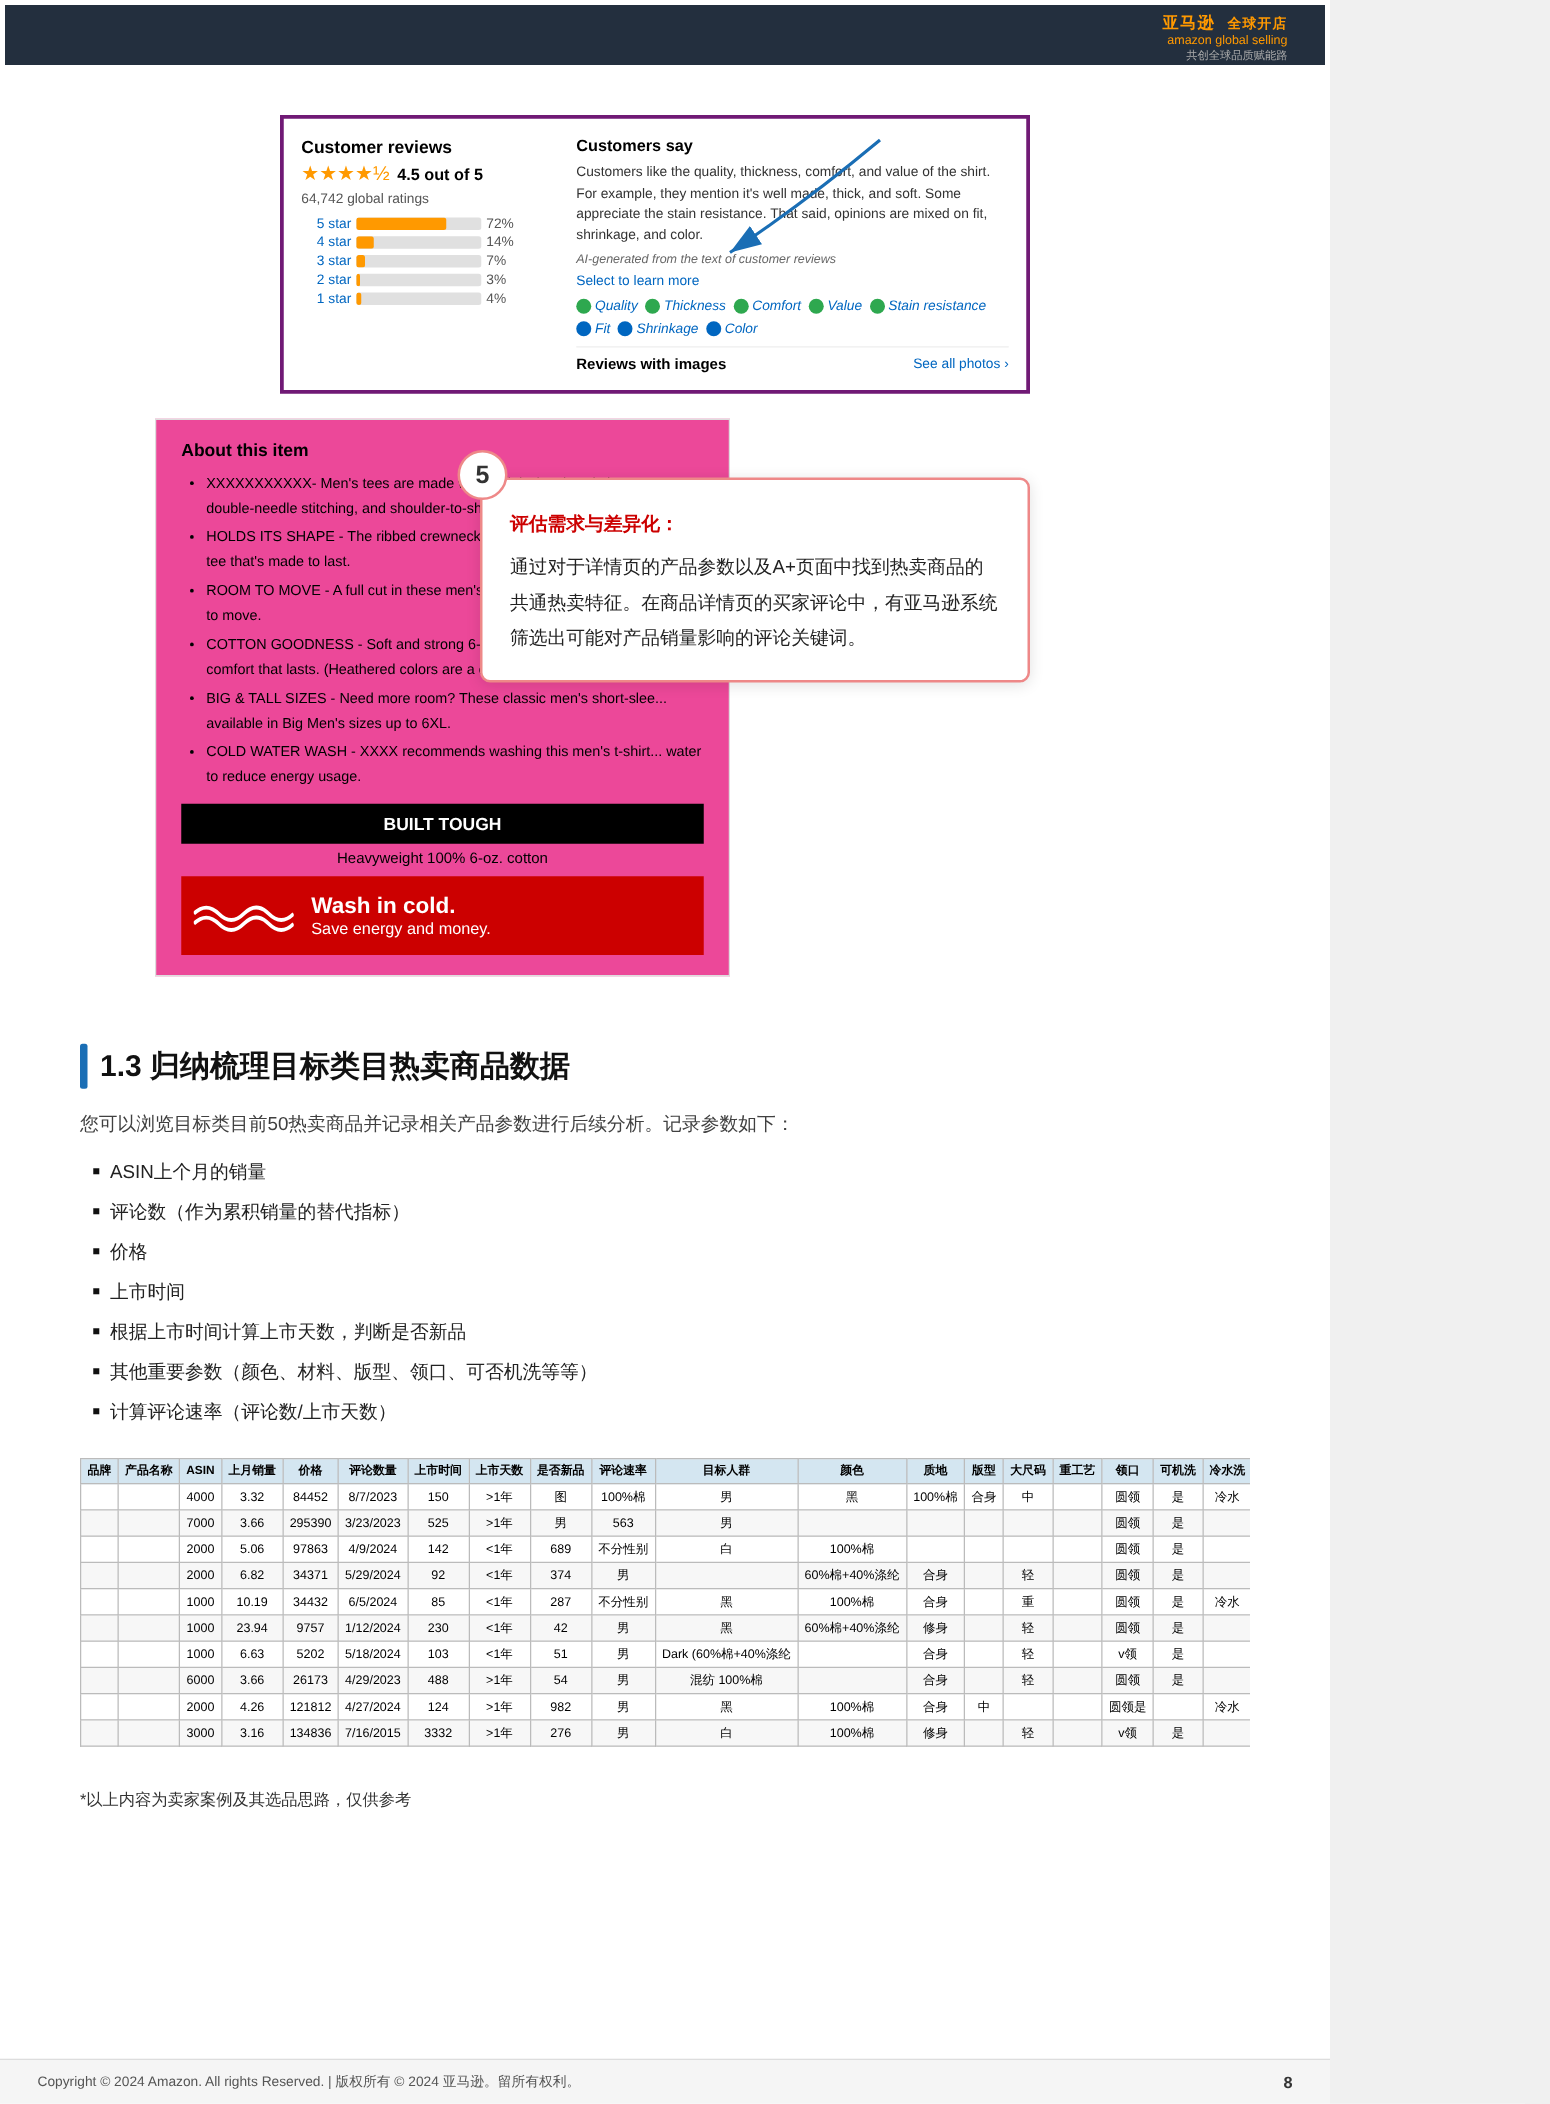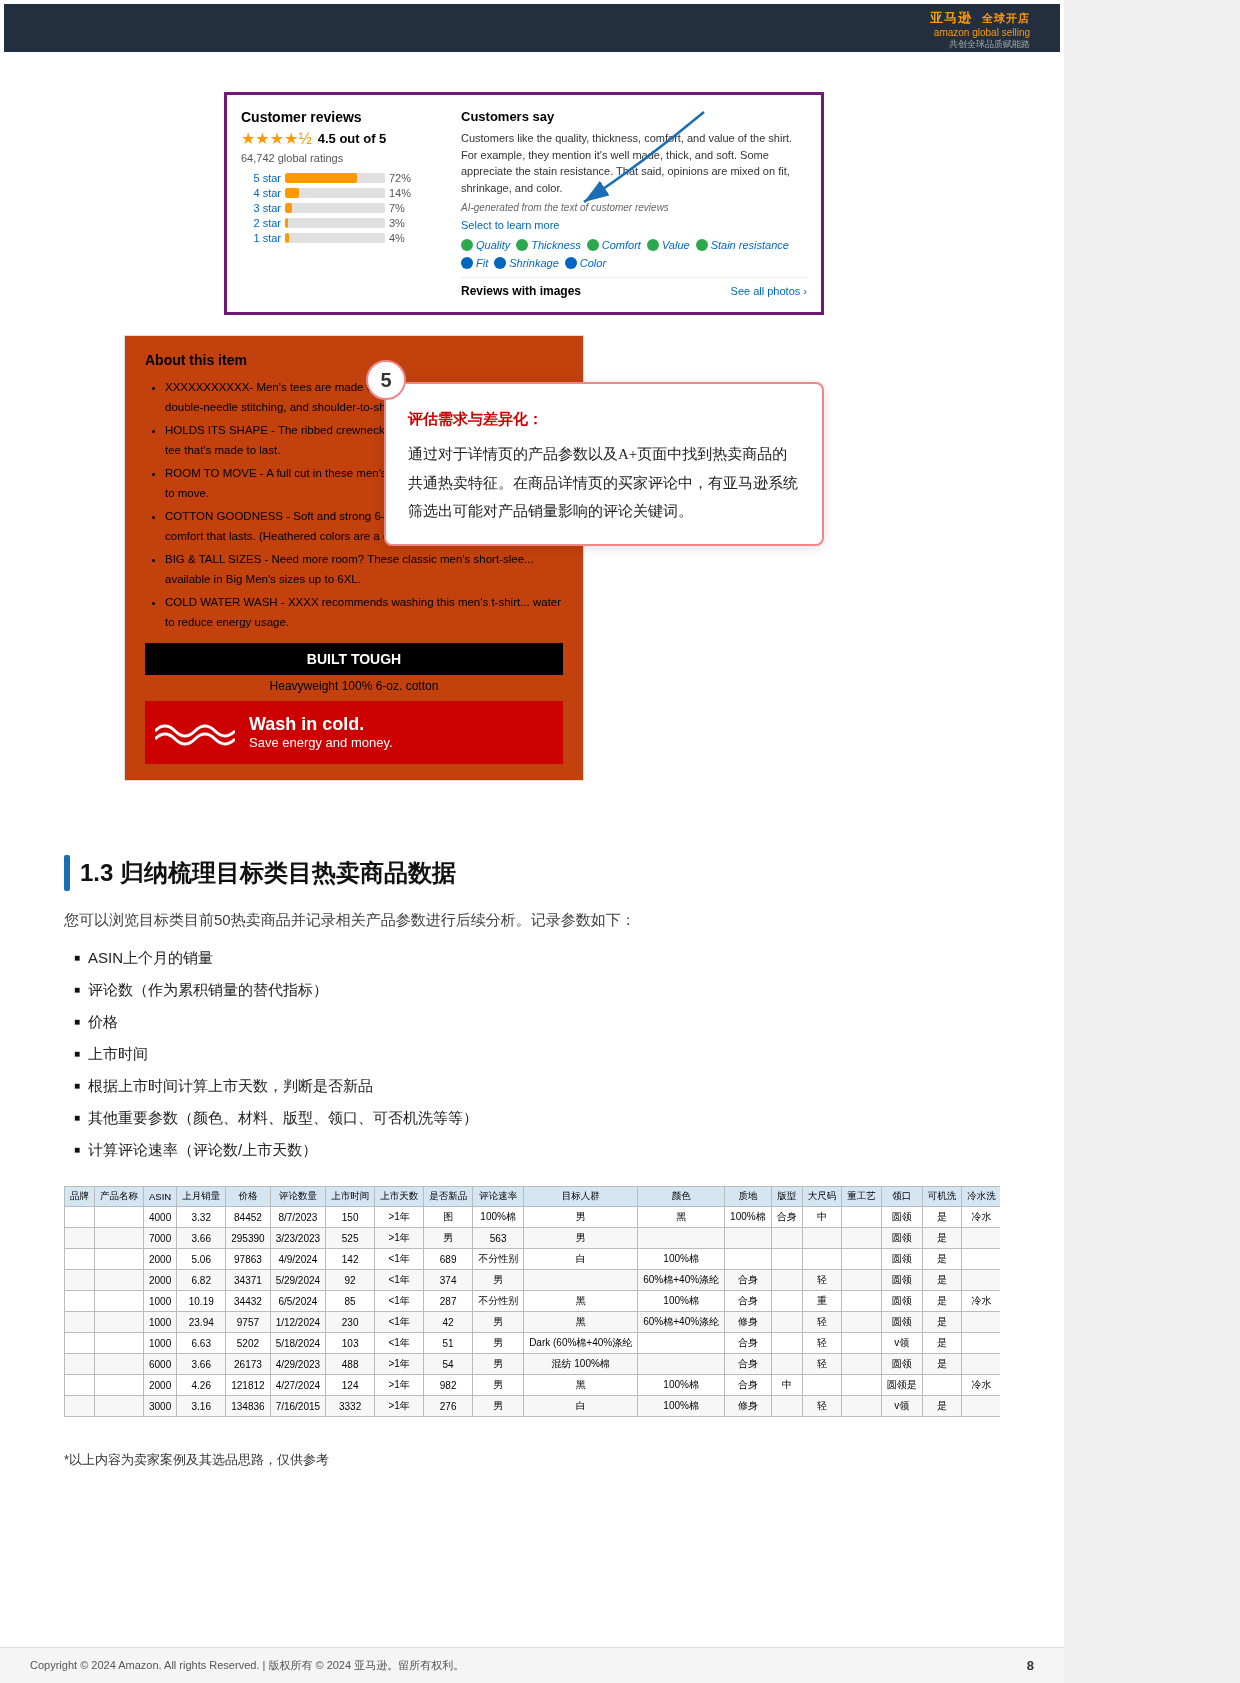--- a/index.html
+++ b/index.html
@@ -180,23 +180,23 @@
       font-size: 12px;
     }
     .see-all-photos {
       color: #0066c0;
       font-size: 11px;
       cursor: pointer;
     }
 
     
     .about-section {
-      background: #c2410c;
+      background: #ec4899;
       border: 1px solid #ddd;
-      margin: 24px 60px;
+      margin: 4px 60px;
       padding: 16px 20px;
       font-size: 12px;
       max-width: 460px;
       position: relative;
     }
     .about-title {
       font-weight: bold;
       font-size: 14px;
       margin-bottom: 10px;
     }
@@ -348,21 +348,21 @@
       width: 100%;
     }
     .data-table th, .data-table td {
       border: 1px solid #bbb;
       padding: 3px 5px;
       text-align: center;
       white-space: nowrap;
     }
     .data-table th {
       background: #d4e6f1;
-      font-weight: normal;
+      font-weight: bold;
       font-size: 9.5px;
     }
     .data-table tr:nth-child(even) td {
       background: #f7f7f7;
     }
 
     
     .footer-note {
       padding: 10px 60px 20px 60px;
       font-size: 13px;
@@ -534,21 +534,21 @@
           <div class="wash-sub">Save energy and money.</div>
         </div>
       </div>
     </div>
 
     <div class="callout-box">
       <div class="callout-number">5</div>
       <div class="callout-title">
         <span style="color:#c00; font-weight:bold;">评估需求与差异化：</span>
       </div>
-      <div style="font-size:15px; line-height:1.9; color:#222;font-family:Liberation Serif, serif;">通过对于详情页的产品参数以及A+页面中找到热卖商品的共通热卖特征。在商品详情页的买家评论中，有亚马逊系统筛选出可能对产品销量影响的评论关键词。</div>
+      <div style="font-size:15px; line-height:1.9; color:#222;">通过对于详情页的产品参数以及A+页面中找到热卖商品的共通热卖特征。在商品详情页的买家评论中，有亚马逊系统筛选出可能对产品销量影响的评论关键词。</div>
     </div>
 
     <svg class="svg-arrow" width="200" height="120" viewBox="0 0 200 120">
       <defs>
         <marker id="arrowhead" markerWidth="10" markerHeight="7" refX="10" refY="3.5" orient="auto">
           <polygon points="0 0, 10 3.5, 0 7" fill="#1a6eb5"></polygon>
         </marker>
       </defs>
       <path d="M 160,10 Q 100,60 40,100" stroke="#1a6eb5" stroke-width="2.5" fill="none" marker-end="url(#arrowhead)"></path>
     </svg>

